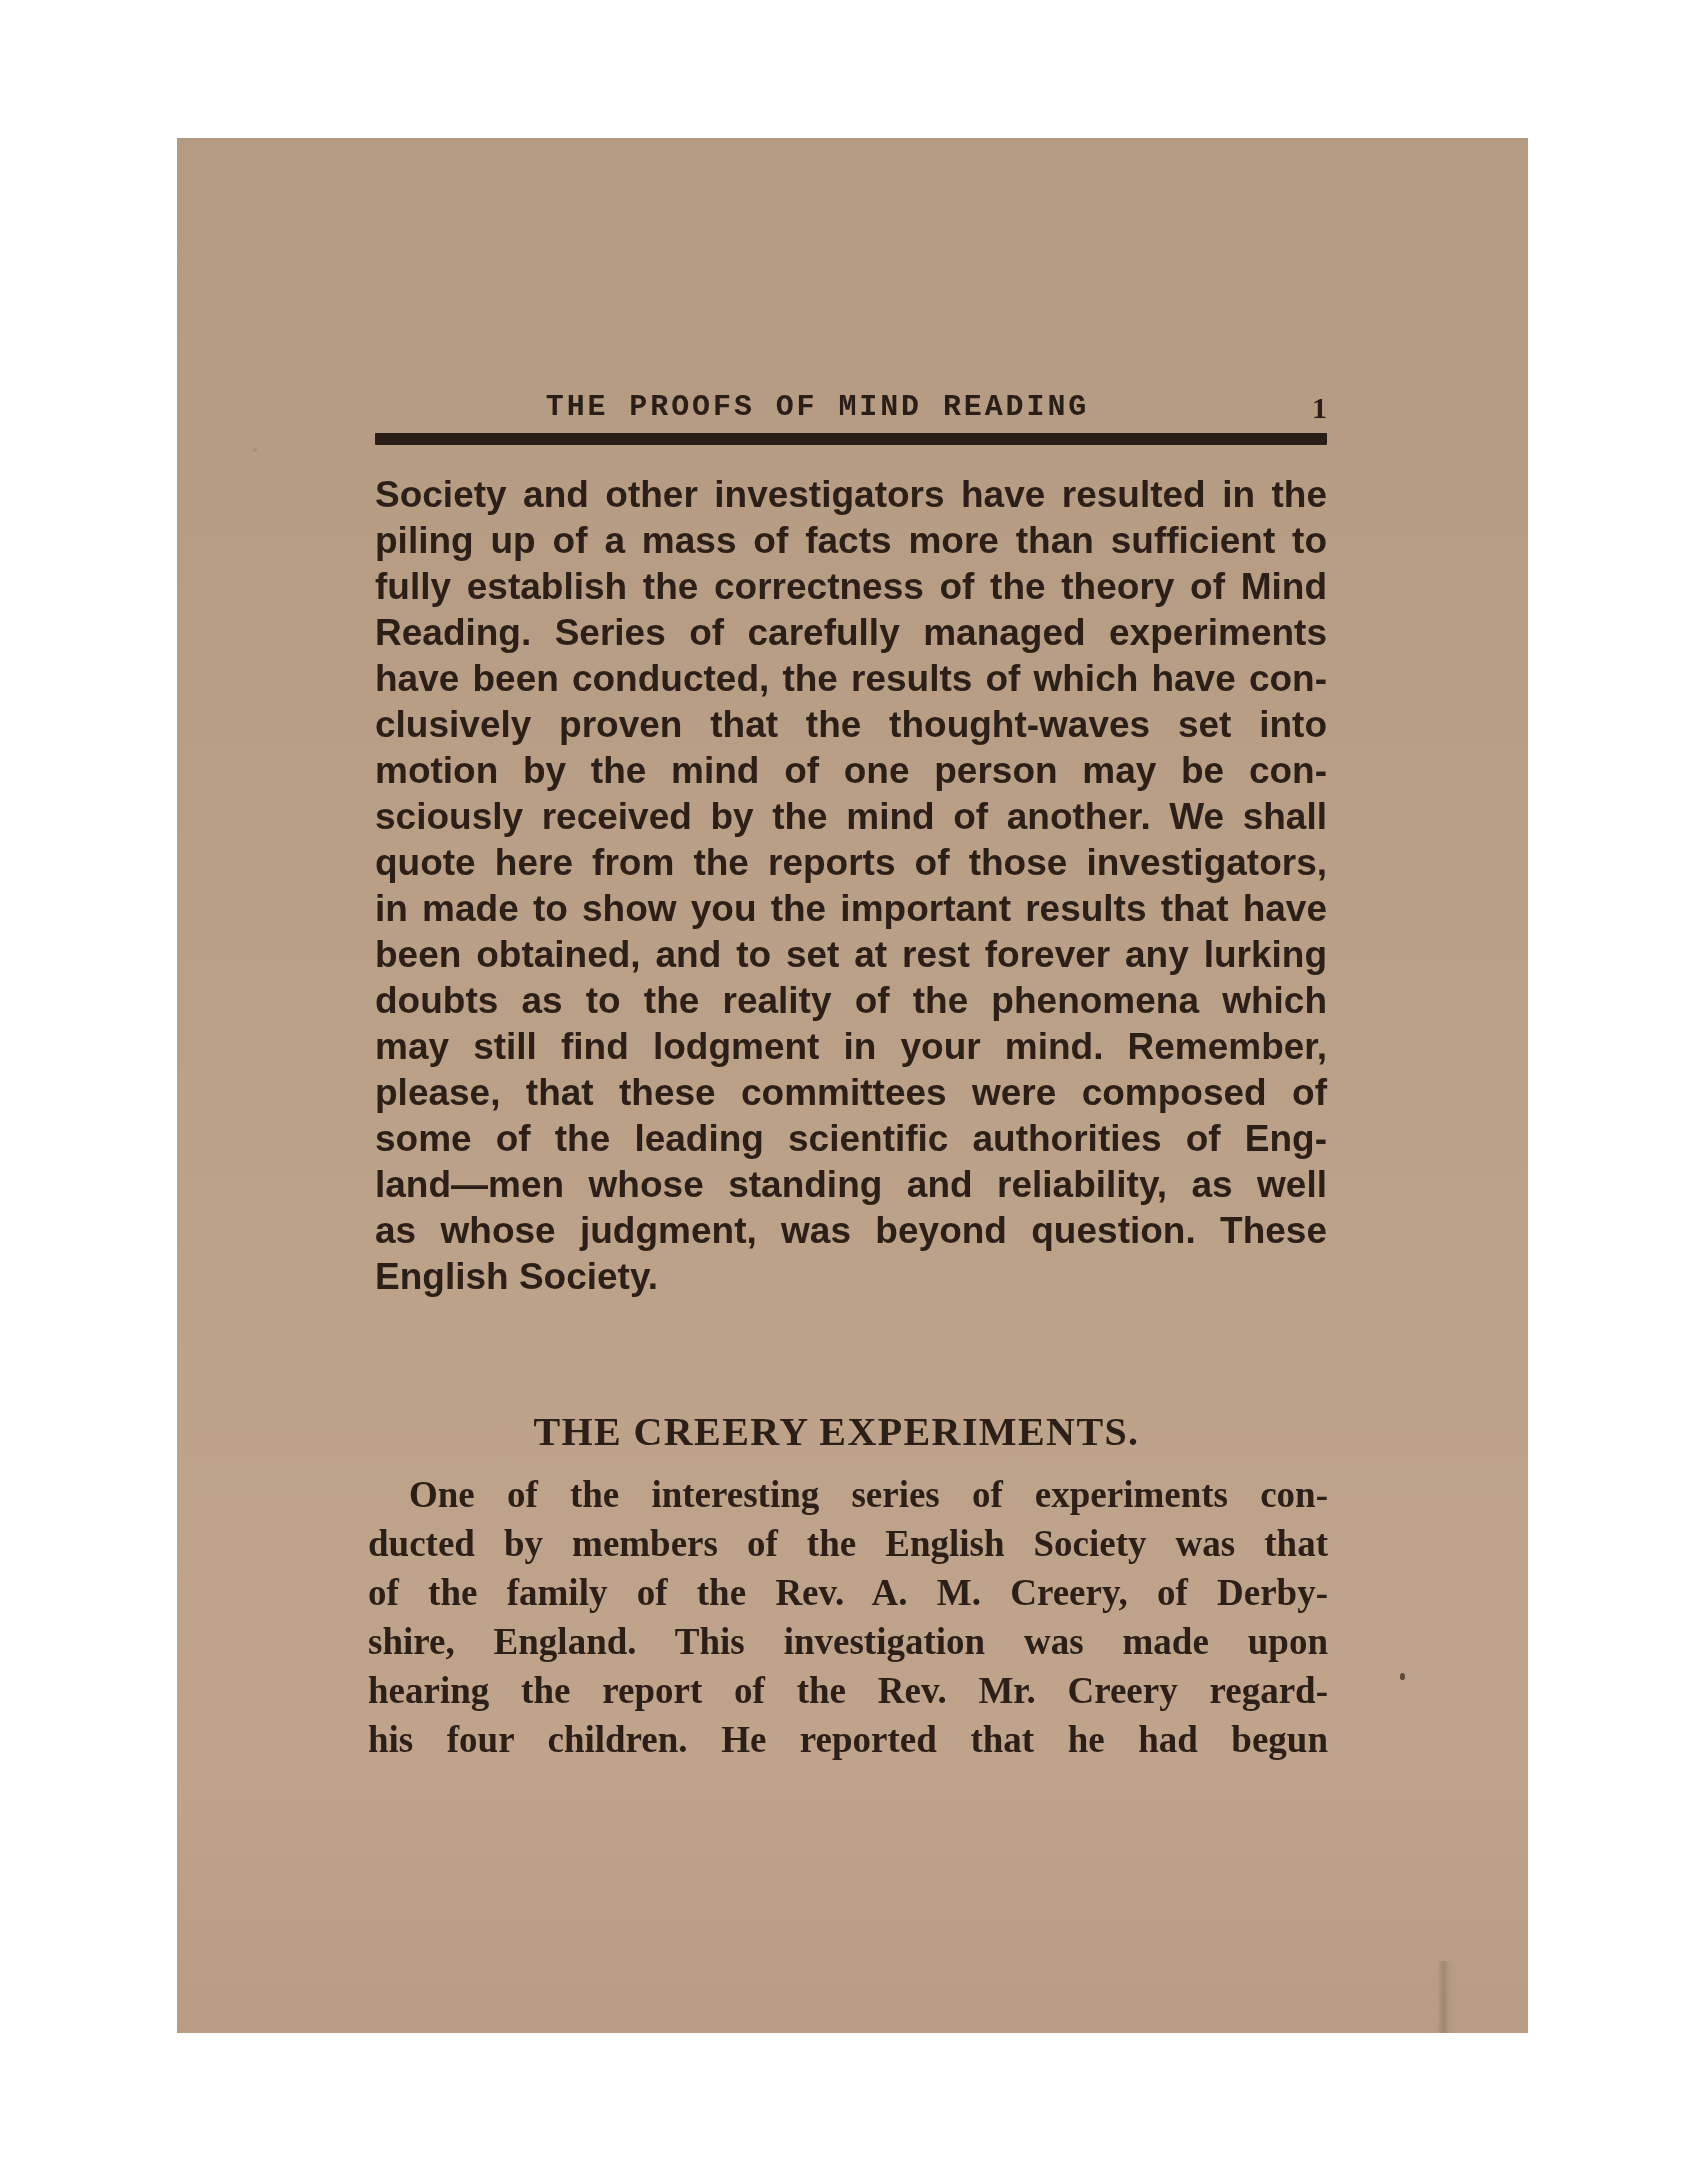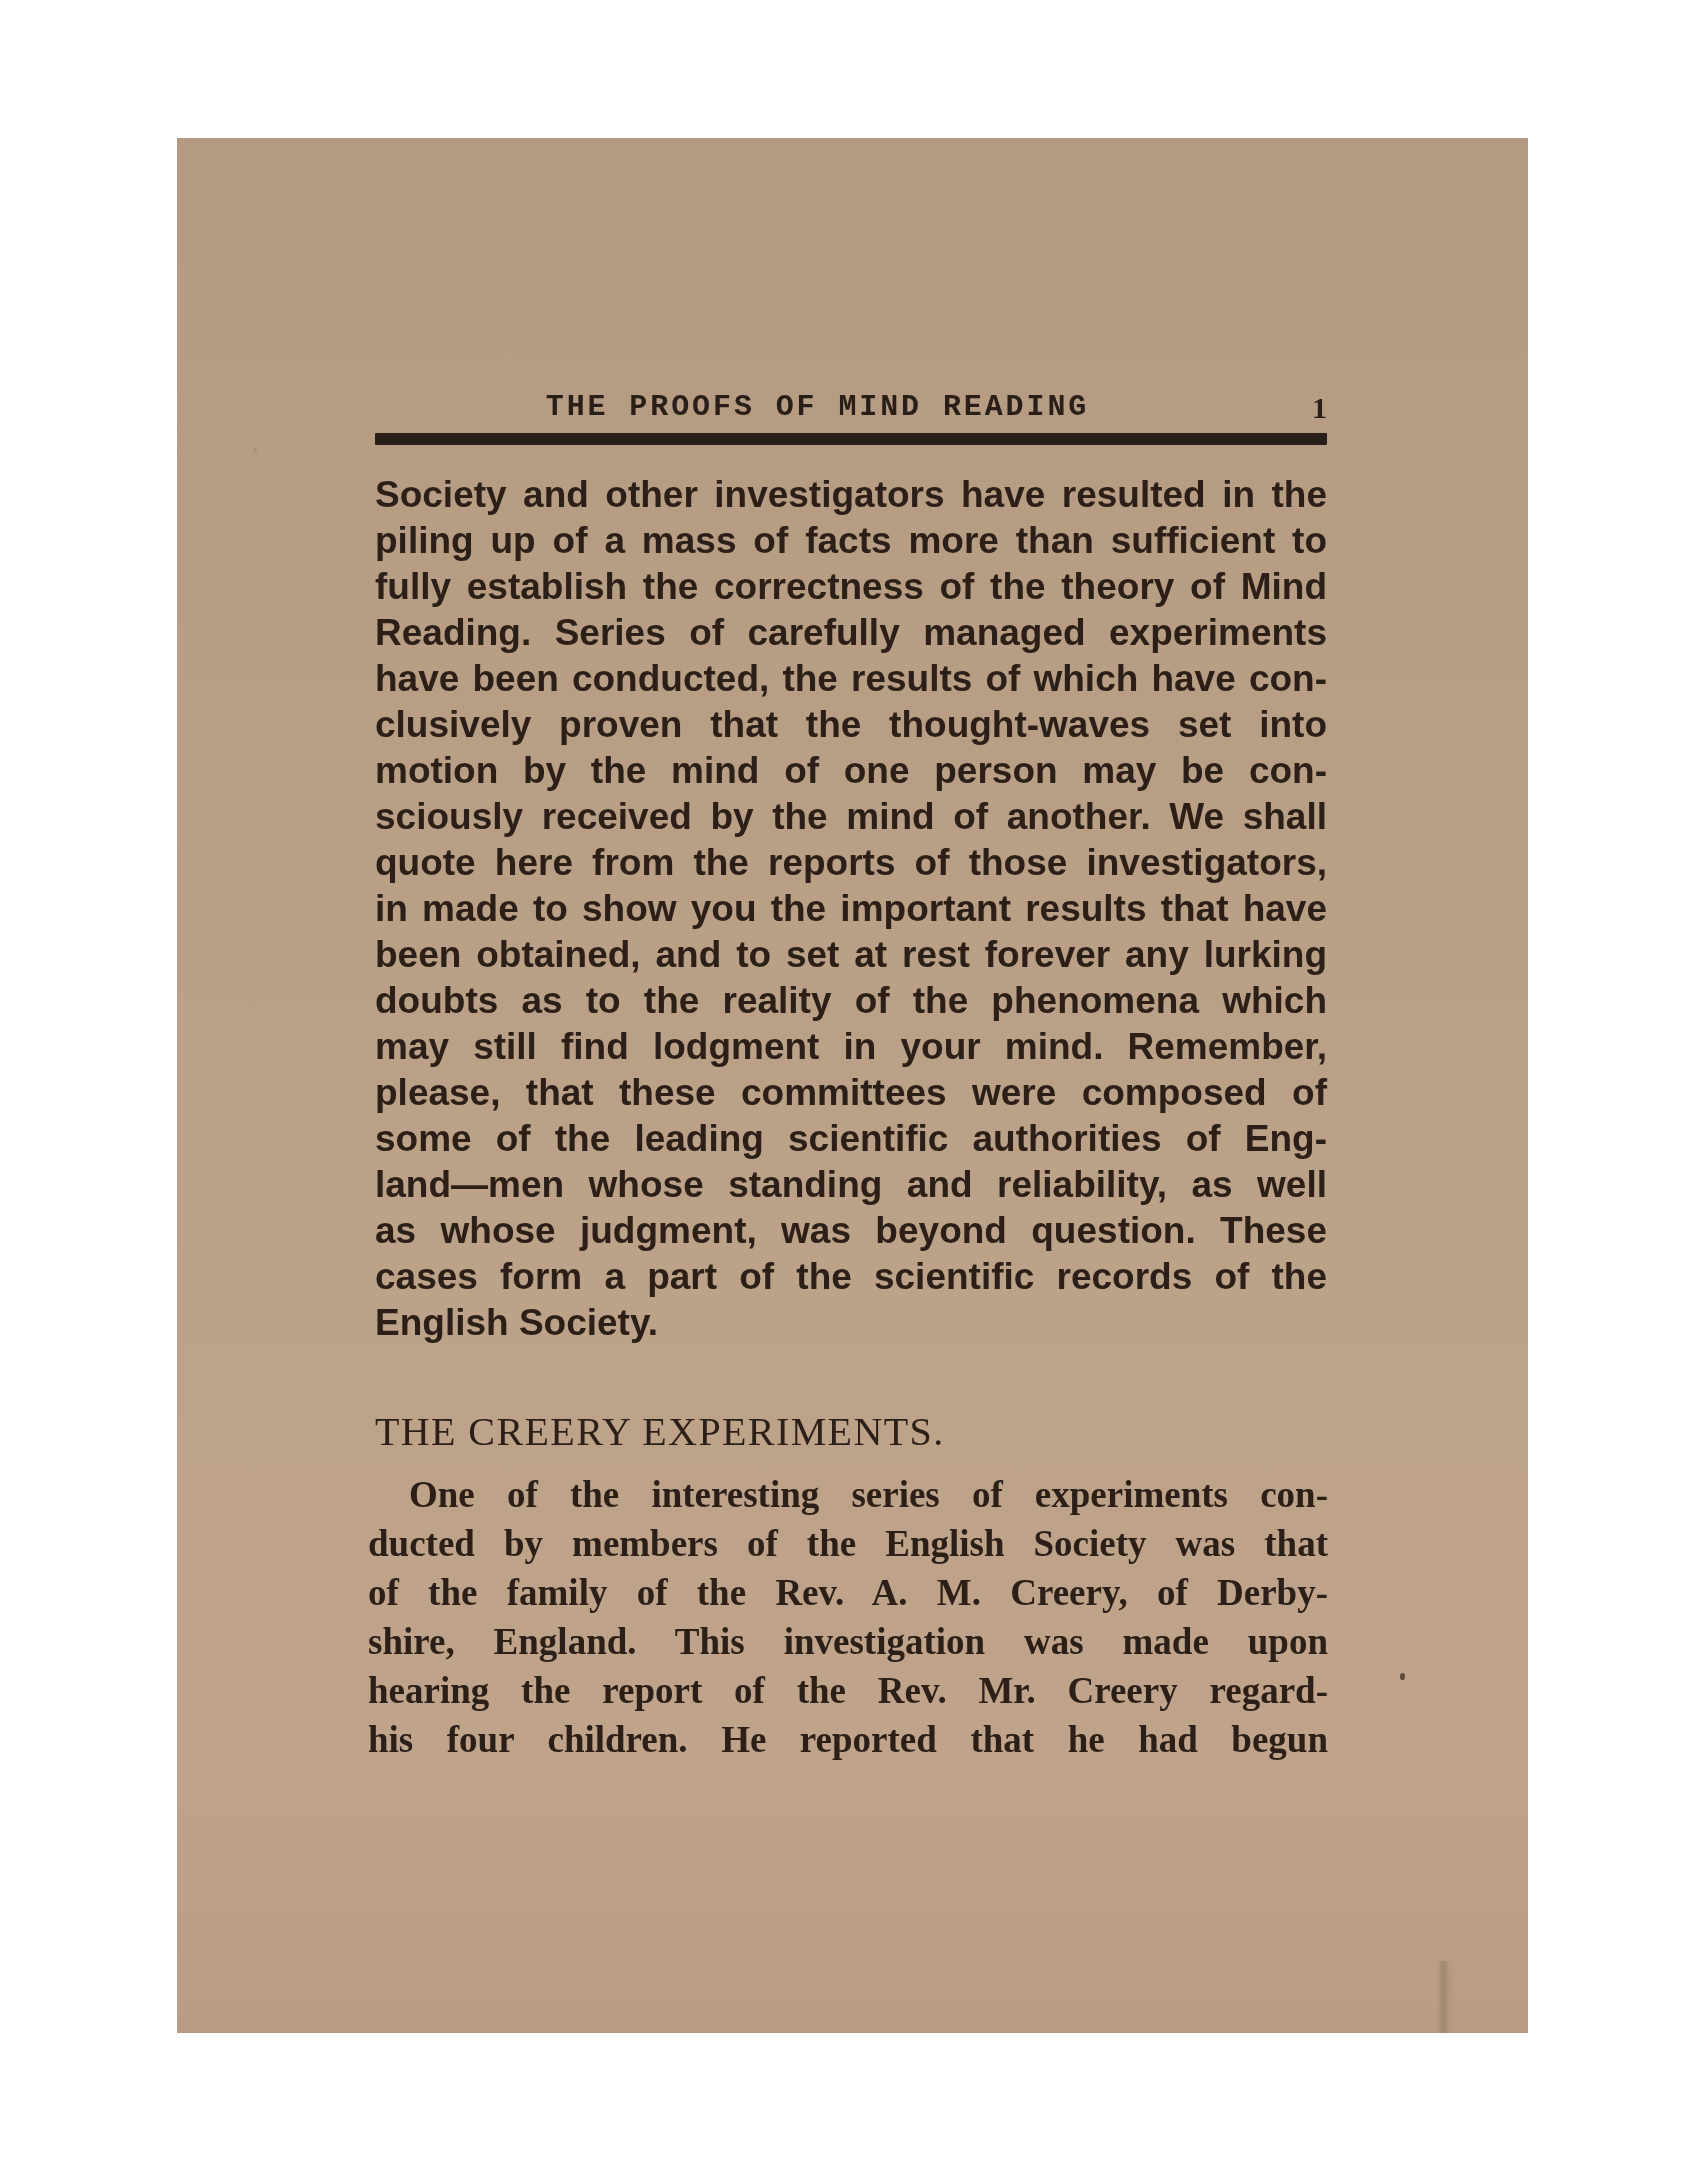--- a/index.html
+++ b/index.html
@@ -96,23 +96,23 @@
     white-space: nowrap;
   }
   .line.last {
     text-align-last: left;
   }
   .section-heading {
     position: absolute;
     left: 198px;
     width: 952px;
     top: 1270px;
-    text-align: left;
+    text-align: center;
     font-family: "Liberation Serif", serif;
-    font-weight: normal;
+    font-weight: bold;
     font-size: 40px;
     letter-spacing: 1.4px;
     color: #2b1f17;
     line-height: 48px;
     padding-right: 29px;
     box-sizing: border-box;
   }
   .para2 {
     position: absolute;
     left: 191px;
@@ -166,21 +166,20 @@
       <span class="line">sciously received by the mind of another.  We shall</span>
       <span class="line">quote here from the reports of those investigators,</span>
       <span class="line">in made to show you the important results that have</span>
       <span class="line">been obtained, and to set at rest forever any lurking</span>
       <span class="line">doubts as to the reality of the phenomena which</span>
       <span class="line">may still find lodgment in your mind.  Remember,</span>
       <span class="line">please, that these committees were composed of</span>
       <span class="line">some of the leading scientific authorities of Eng-</span>
       <span class="line">land—men whose standing and reliability, as well</span>
       <span class="line">as whose judgment, was beyond question.  These</span>
-      <span class="line">cases form a part of the scientific records of the</span>
       <span class="line last">English Society.</span>
     </div>
   </div>
 
   <div class="section-heading">THE CREERY EXPERIMENTS.</div>
 
   <div class="para2">
     <span class="line indent">One of the interesting series of experiments con-</span>
     <span class="line">ducted by members of the English Society was that</span>
     <span class="line">of the family of the Rev. A. M. Creery, of Derby-</span>

